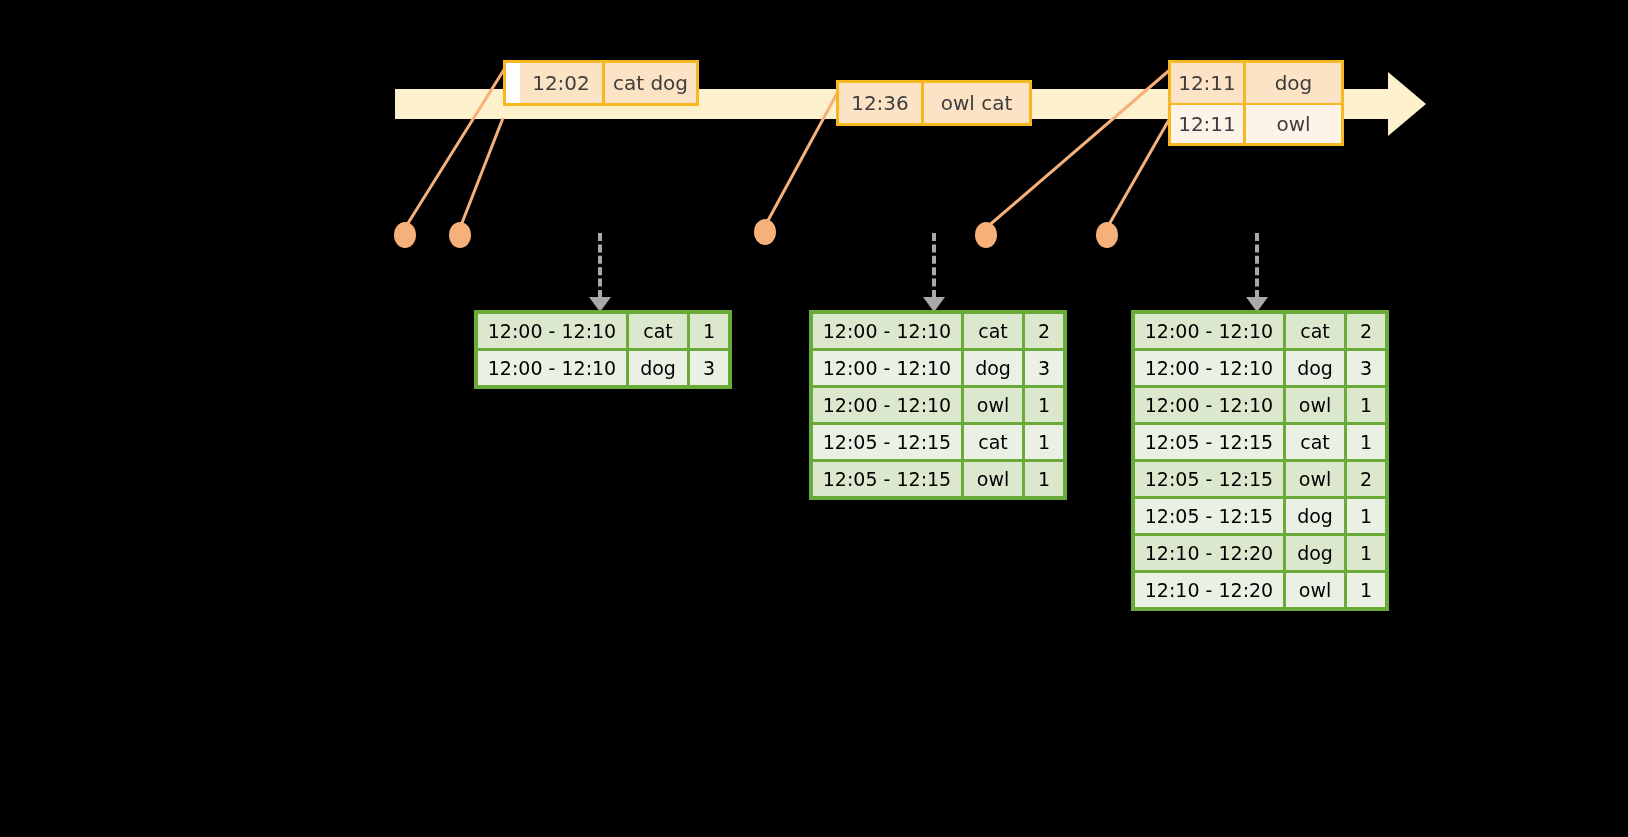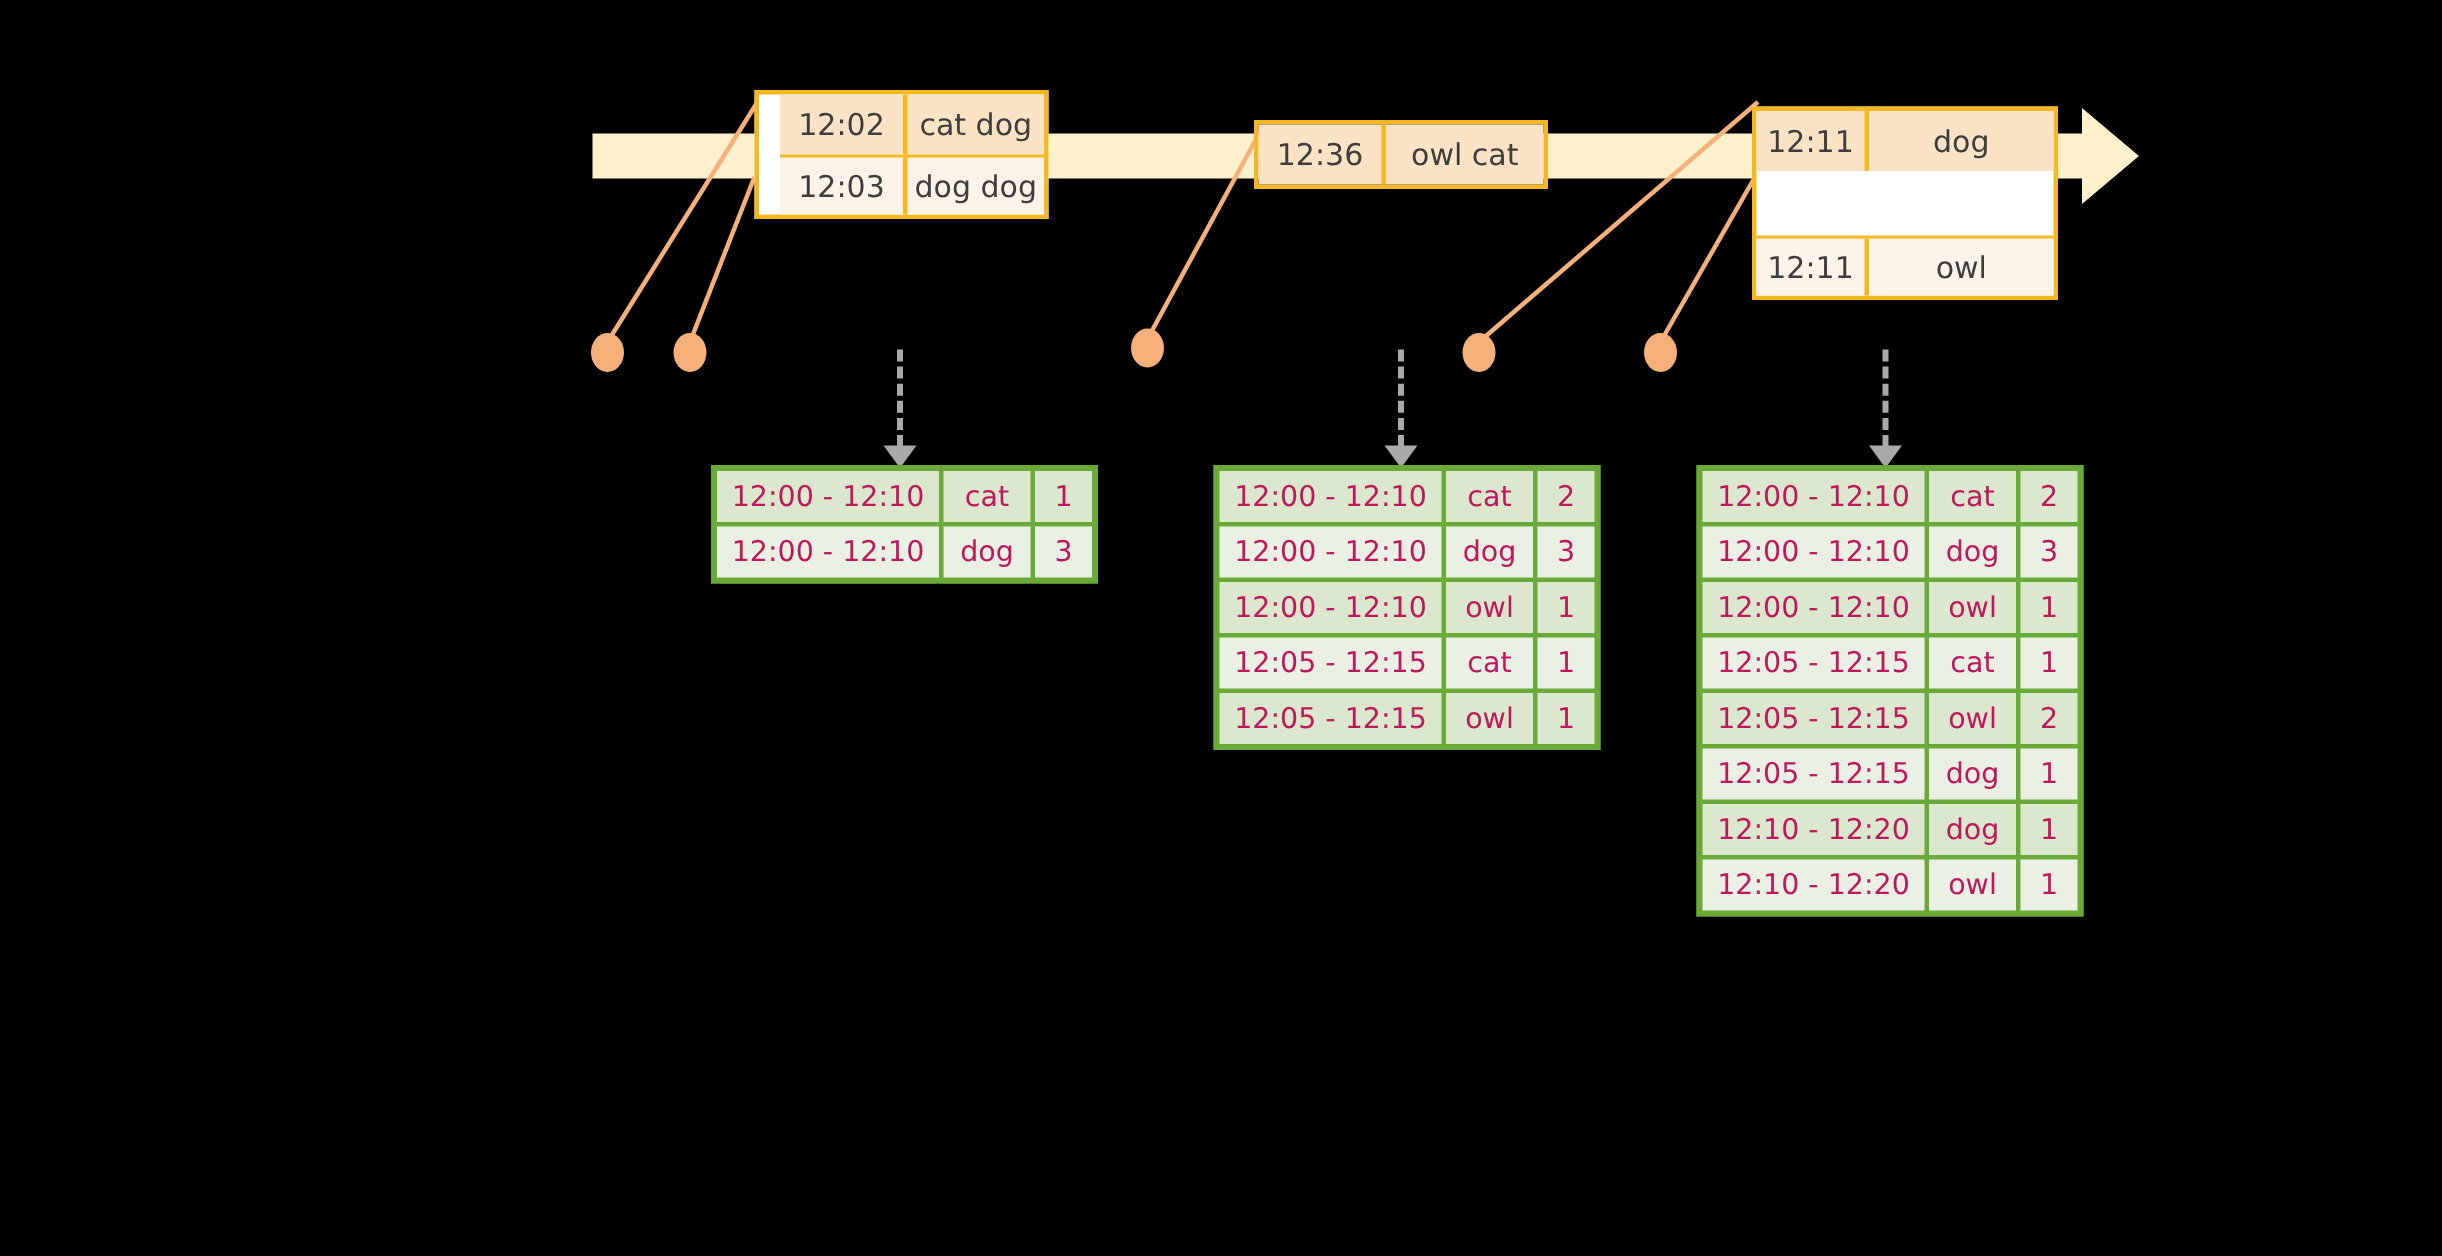--- a/index.html
+++ b/index.html
@@ -76,21 +76,21 @@
     box-sizing: border-box;
     flex: 1;
     font-size: 20px;
     color: #3d3d3d;
   }
 
   #evt-group-1 { left: 503px; top: 60px;  width: 196px; padding-left: 14px; }
   #evt-group-1 .evt-time { width: 85px; }
   #evt-group-2 { left: 836px; top: 80px;  width: 196px; }
   #evt-group-2 .evt-time { width: 85px; }
-  #evt-group-3 { left: 1168px; top: 71px; width: 204px; gap: 43px; }
+  #evt-group-3 { left: 1168px; top: 60px; width: 176px; }
   #evt-group-3 .evt-time { width: 75px; }
 
   
   .conn-dot {
     position: absolute;
     width: 22px;
     height: 26px;
     border-radius: 50%;
     background: #f6b07a;
   }
@@ -116,21 +116,21 @@
     display: flex;
     height: 34px;
     gap: 3px;
   }
   .res-cell {
     display: flex;
     align-items: center;
     justify-content: center;
     box-sizing: border-box;
     font-size: 19px;
-    color: #be185d;
+    color: #000000;
   }
   .res-row.dark  .res-cell { background: #dbe8cd; }
   .res-row.light .res-cell { background: #eaf1e4; }
   .c-window { width: 148px; }
   .c-word   { width: 58px; }
   .c-count  { width: 38px; }
 
   #result-table-1 { left: 474px;  top: 310px; }
   #result-table-2 { left: 809px;  top: 310px; }
   #result-table-3 { left: 1131px; top: 310px; }
@@ -180,24 +180,20 @@
   <div class="conn-dot" style="left:449px; top:222px;"></div>
   <div class="conn-dot" style="left:754px; top:219px;"></div>
   <div class="conn-dot" style="left:975px; top:222px;"></div>
   <div class="conn-dot" style="left:1096px; top:222px;"></div>
 
   <div class="evt-group" id="evt-group-1">
     <div class="evt-row dark">
       <div class="evt-time">12:02</div>
       <div class="evt-payload">cat dog</div>
     </div>
-    <div class="evt-row light">
-      <div class="evt-time">12:03</div>
-      <div class="evt-payload">dog dog</div>
-    </div>
   </div>
 
   <div class="evt-group" id="evt-group-2">
     <div class="evt-row dark">
       <div class="evt-time">12:36</div>
       <div class="evt-payload">owl cat</div>
     </div>
   </div>
 
   <div class="evt-group" id="evt-group-3">

